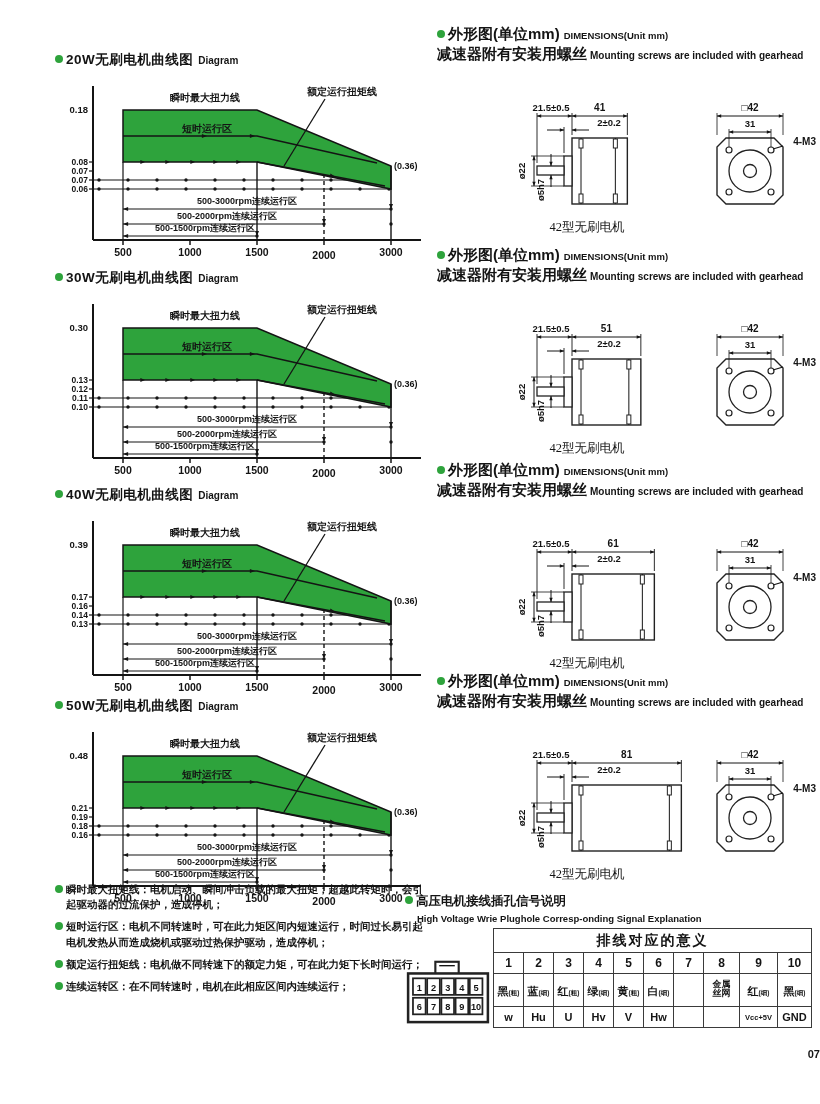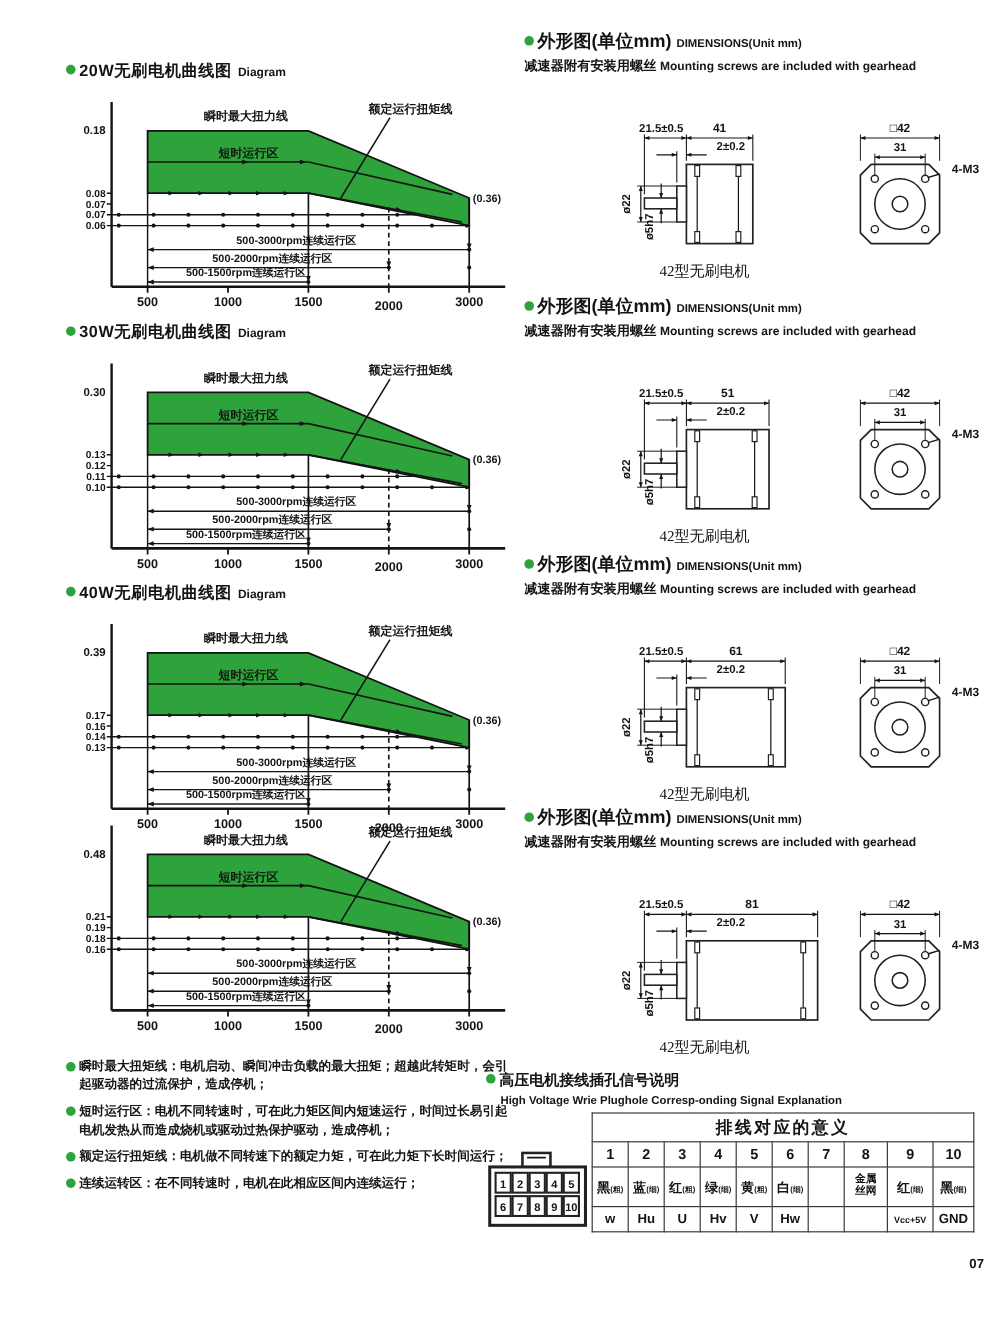--- a/index.html
+++ b/index.html
@@ -10,21 +10,21 @@
        margin-right:3px;vertical-align:1px;}
   .chart-block{left:55px;width:372px;}
   .chart-title{font-weight:bold;white-space:nowrap;margin-top:25px;}
   .chart-title .t-cn{font-size:13.5px;letter-spacing:0.5px;}
   .chart-title .t-en{font-size:10px;margin-left:5px;}
   .chart-svg{width:372px;height:190px;display:block;margin-top:1px;}
   .dim-block{left:437px;width:380px;}
   .dim-title .t-cn{font-size:15px;font-weight:bold;}
   .dim-title .t-en{font-size:9.5px;font-weight:bold;margin-left:4px;}
   .dim-sub{margin-top:1px;white-space:nowrap;}
-  .dim-sub .s-cn{font-size:11px;font-weight:bold;}
+  .dim-sub .s-cn{font-size:15px;font-weight:bold;}
   .dim-sub .s-en{font-size:10px;font-weight:600;margin-left:3px;}
   .dim-svg{width:380px;height:152px;display:block;margin-top:2px;}
   .dim-caption{width:300px;text-align:center;font-size:12.5px;margin-top:1px;
                font-family:"Liberation Serif","DejaVu Serif",serif;}
   .notes{left:55px;top:882px;width:376px;}
   .note-item{display:flex;margin-bottom:7px;font-size:10.5px;font-weight:600;line-height:1.45;}
   .note-item .dot{flex:0 0 8px;margin-top:3px;}
   .sig{left:405px;top:891px;width:415px;}
   .sig-title .t-cn{font-size:12.5px;font-weight:bold;}
   .sig-title .t-en{font-size:9.5px;font-weight:bold;margin-left:12px;display:block;margin-top:3px;}
@@ -305,20 +305,23 @@
       <text x="269" y="189" font-size="10.5" text-anchor="middle" font-weight="bold" fill="#141414">2000</text>
       <line x1="336" y1="170" x2="336" y2="175" stroke="#141414" stroke-width="1.5"></line>
       <text x="336" y="186" font-size="10.5" text-anchor="middle" font-weight="bold" fill="#141414">3000</text>
       <text x="339" y="99" font-size="9" text-anchor="start" font-weight="bold" fill="#141414">(0.36)</text>
       <text x="150" y="31" font-size="10" text-anchor="middle" font-weight="bold" fill="#141414">瞬时最大扭力线</text>
       <text x="152" y="62" font-size="10" text-anchor="middle" font-weight="bold" fill="#141414">短时运行区</text>
       <text x="287" y="25" font-size="10" text-anchor="middle" font-weight="bold" fill="#141414">额定运行扭矩线</text>
     </svg>
 </div>
 <div class="abs chart-block" style="top:671px">
+  <div class="chart-title">
+    <span class="dot"></span><span class="t-cn">50W无刷电机曲线图</span><span class="t-en">Diagram</span>
+  </div>
   <svg class="chart-svg" viewBox="0 0 372 190">
       <line x1="38" y1="16" x2="38" y2="170" stroke="#141414" stroke-width="2"></line>
       <line x1="38" y1="170" x2="366" y2="170" stroke="#141414" stroke-width="2.2"></line>
       <line x1="38" y1="110" x2="336" y2="110" stroke="#141414" stroke-width="1.2"></line>
       <circle cx="44" cy="110" r="1.7" fill="#141414"></circle>
       <circle cx="73" cy="110" r="1.7" fill="#141414"></circle>
       <circle cx="102" cy="110" r="1.7" fill="#141414"></circle>
       <circle cx="131" cy="110" r="1.7" fill="#141414"></circle>
       <circle cx="160" cy="110" r="1.7" fill="#141414"></circle>
       <circle cx="189" cy="110" r="1.7" fill="#141414"></circle>

